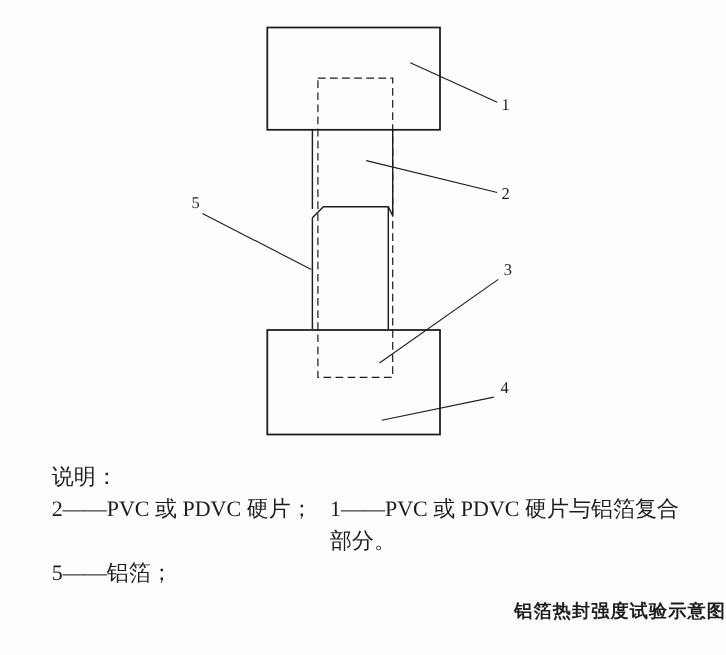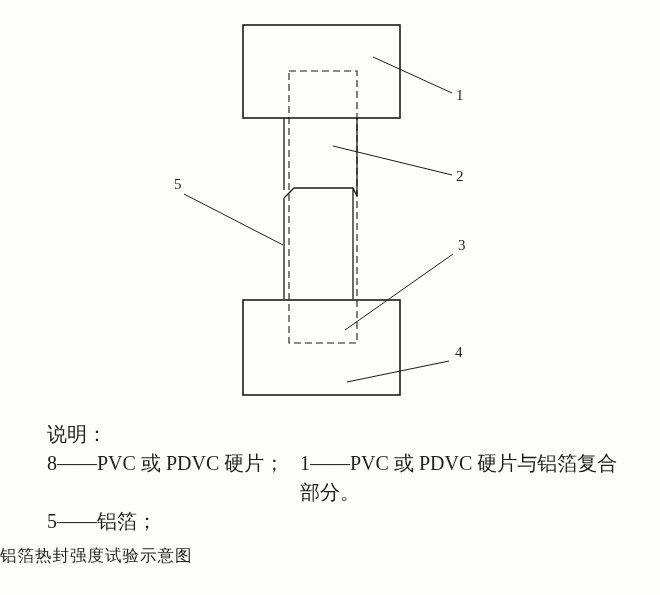--- a/index.html
+++ b/index.html
@@ -23,22 +23,22 @@
     left: 47px; top: 420px;
     width: 585px;
     font-size: 20px;
     line-height: 29px;
   }
   .legend-row { display: grid; grid-template-columns: 253px 1fr; }
   .caption {
     position: absolute;
     left: 0; top: 545px;
     width: 660px;
-    text-align: left;
-    font-weight: normal;
+    text-align: right;
+    font-weight: bold;
     font-size: 16.5px;
     letter-spacing: 1px;
   }
 </style>
 </head>
 <body>
 
 <div class="page">
 
   <svg class="diagram-svg" width="660" height="420" viewBox="0 0 660 420">
@@ -66,21 +66,21 @@
     <text x="458" y="250" class="callout-num">3</text>
     <line x1="453" y1="254" x2="345" y2="330" stroke="#1c1c1c" stroke-width="1"></line>
 
     <text x="455" y="357" class="callout-num">4</text>
     <line x1="449" y1="361" x2="347" y2="382" stroke="#1c1c1c" stroke-width="1"></line>
   </svg>
 
   <div class="legend">
     <div class="legend-heading">说明：</div>
     <div class="legend-row">
-      <span>8——PVC 或 PDVC 硬片；</span>
+      <span>2——PVC 或 PDVC 硬片；</span>
       <span>1——PVC 或 PDVC 硬片与铝箔复合部分。</span>
     </div>
     <div class="legend-row">
       <span>5——铝箔；</span>
       <span></span>
     </div>
   </div>
 
   <div class="caption">铝箔热封强度试验示意图</div>
 

